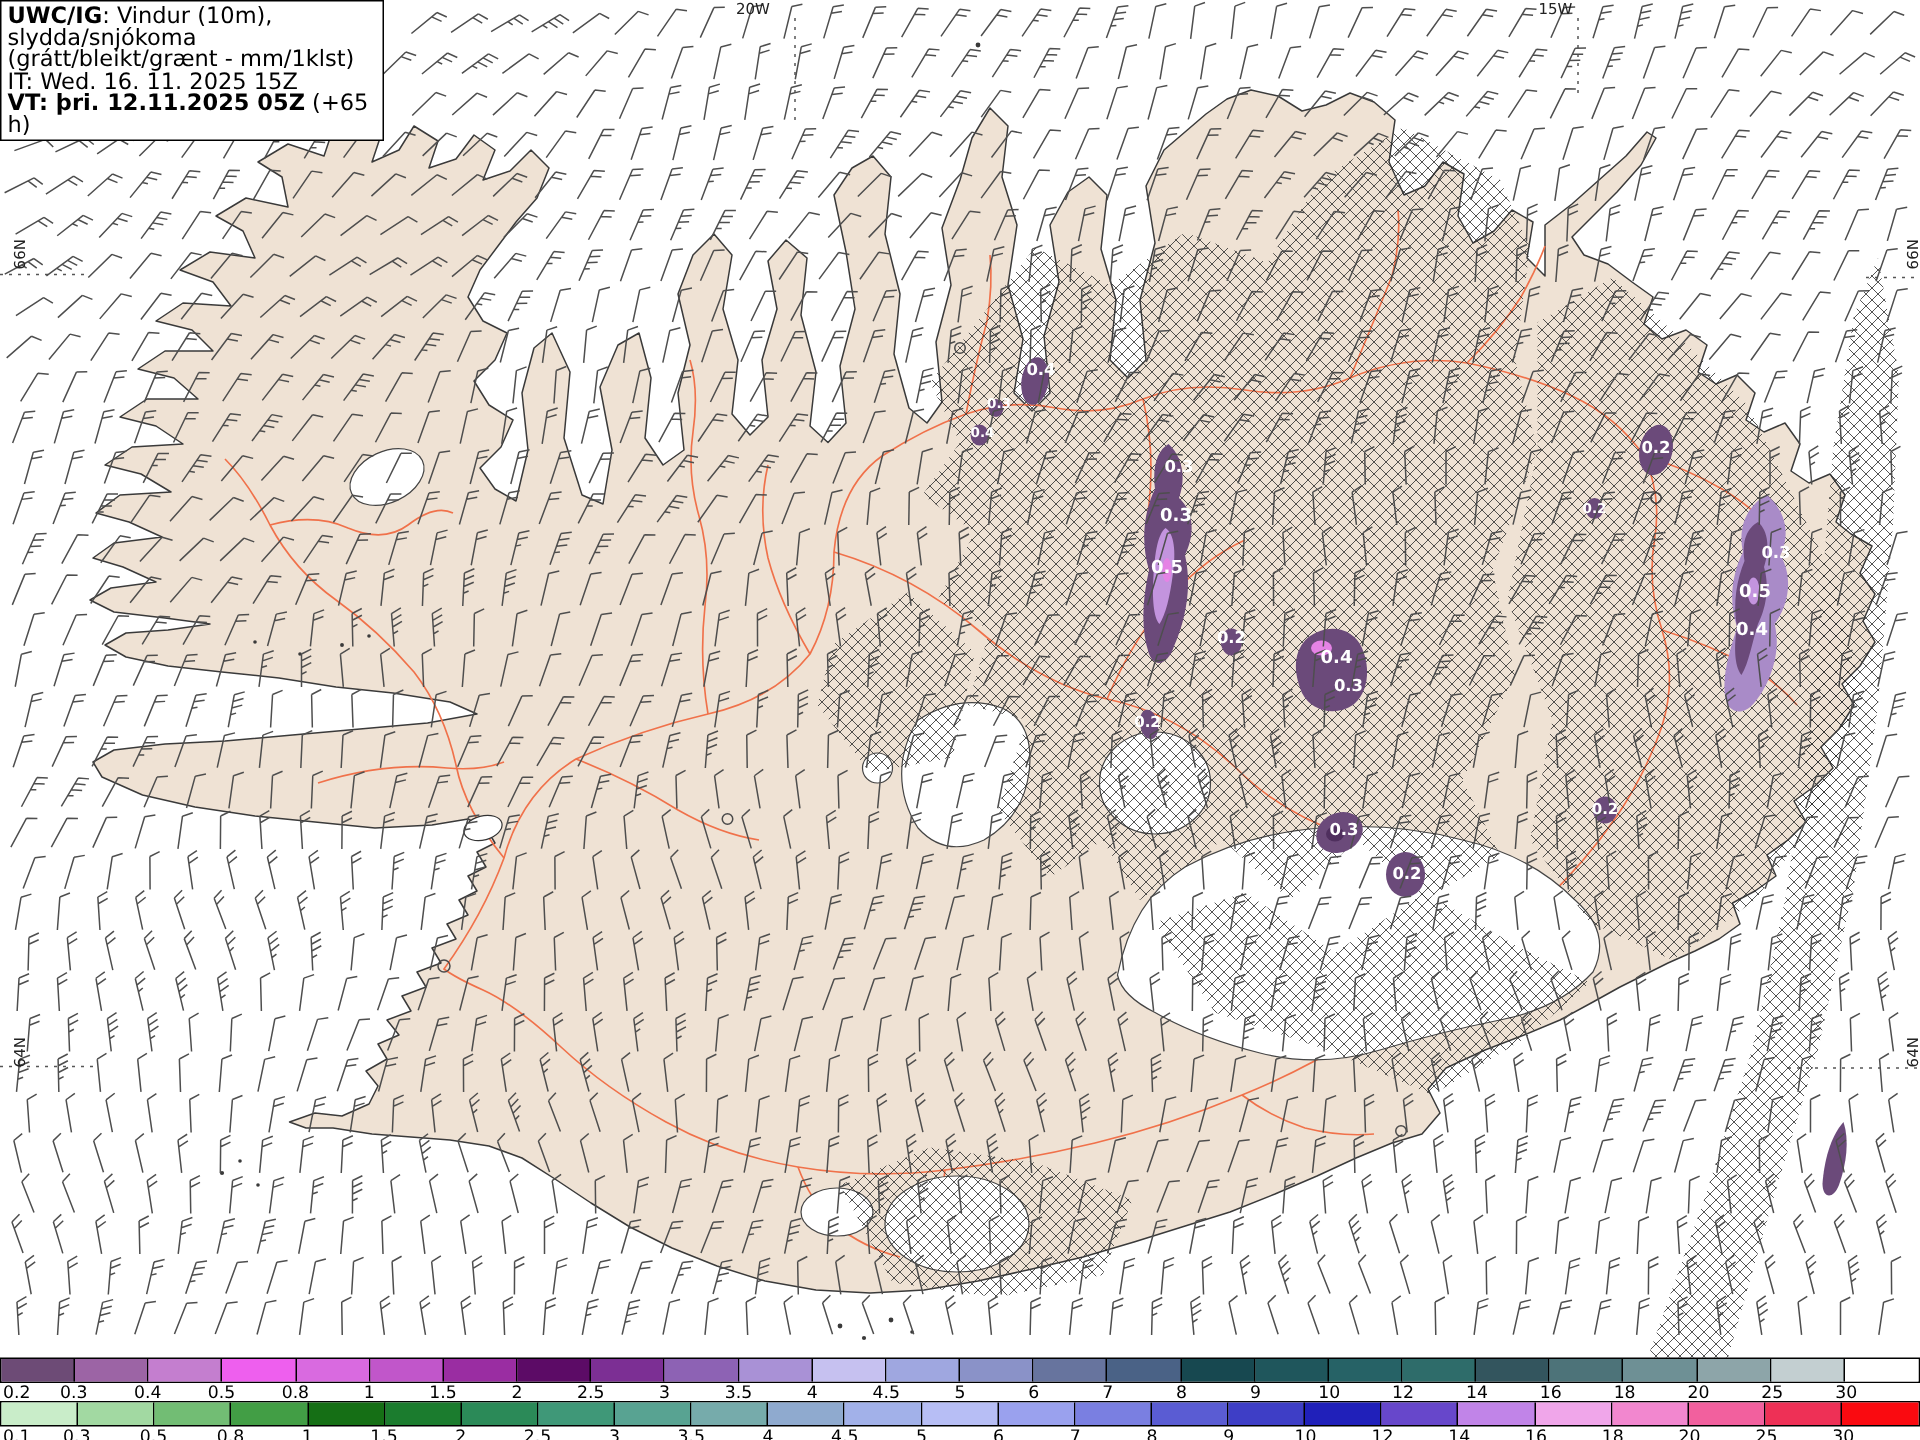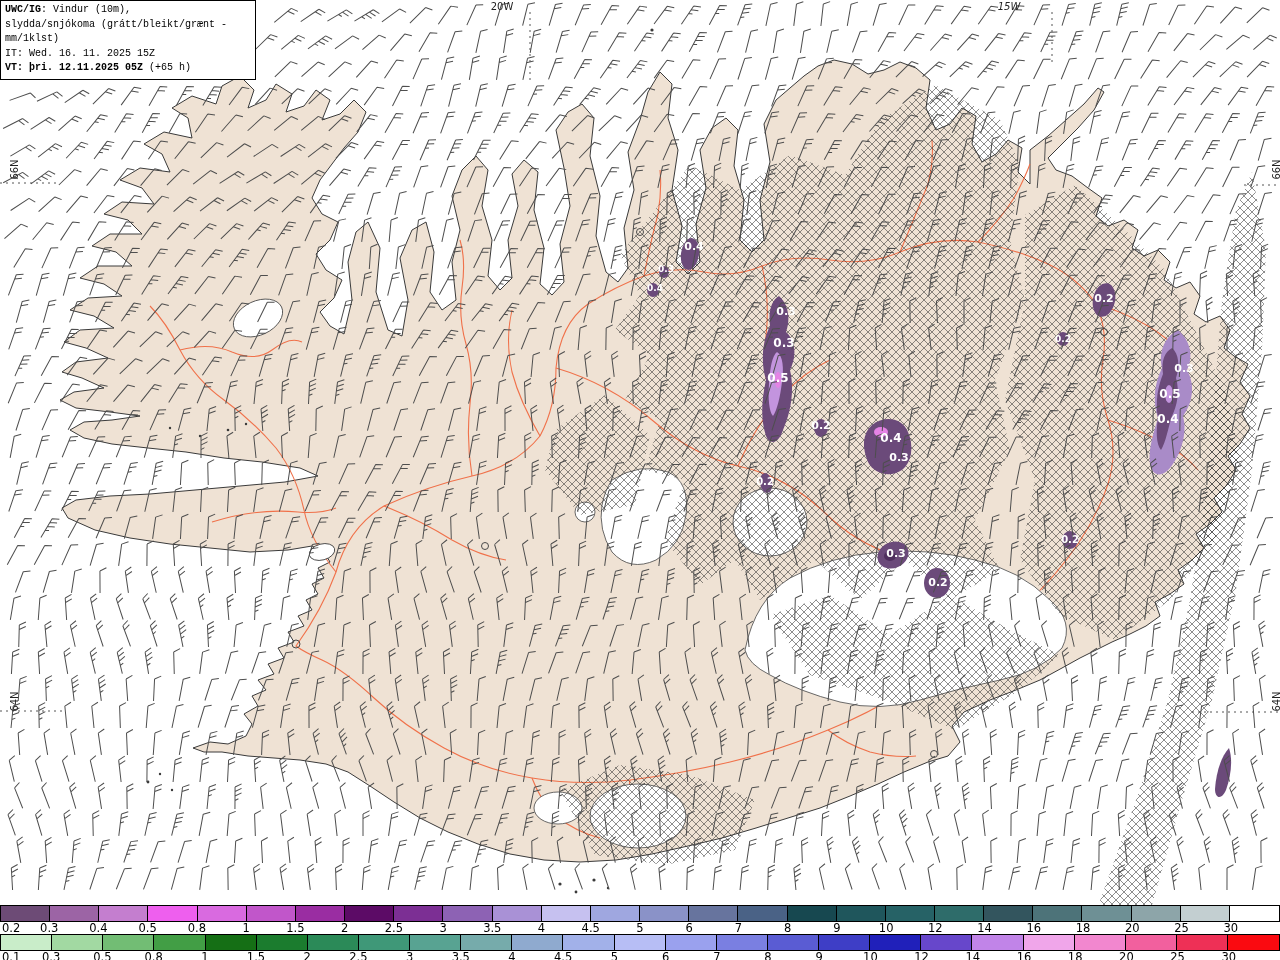--- a/index.html
+++ b/index.html
@@ -1,20 +1,20 @@
 <!DOCTYPE html>
 <html><head>
 <meta charset="utf-8">
 <style>
   html,body{margin:0;padding:0;background:#fff;}
   .stage{position:relative;width:1280px;height:960px;background:#ffffff;overflow:hidden;
          font-family:"DejaVu Sans",sans-serif;}
   .stage svg{position:absolute;left:0;top:0;}
   .titlebox{position:absolute;left:0;top:0;width:246px;background:#ffffff;border:1px solid #000;
-            padding:2px 4px 3px 4px;font-size:10px;line-height:14.5px;color:#000;z-index:7;font-family:Liberation Mono, monospace;}
+            padding:2px 4px 3px 4px;font-size:15px;line-height:14.5px;color:#000;z-index:7;}
   .titlebox b{font-weight:bold;}
   .gl-top{position:absolute;top:1px;transform:translateX(-50%);font-size:10px;color:#222;z-index:5;}
   .gl-side{position:absolute;font-size:10px;color:#222;z-index:5;transform:rotate(-90deg);
            transform-origin:center;white-space:nowrap;width:26px;text-align:center;}
   .legend{position:absolute;left:0;bottom:0;width:1280px;height:55px;background:#fff;z-index:8;}
   .bar{display:flex;height:17px;border:1px solid #000;box-sizing:border-box;}
   .bar .seg{height:100%;border-right:1px solid #000;box-sizing:border-box;}
   .bar .seg:last-child{border-right:none;}
   .lblrow{position:relative;font-size:11.5px;color:#000;}
   .lblrow span{position:absolute;top:-1px;transform:translateX(-50%);white-space:nowrap;}
@@ -1676,21 +1676,21 @@
         <text x="1063" y="342.24" text-anchor="middle" fill="#ffffff" font-size="9" font-weight="bold" font-family="&quot;DejaVu Sans&quot;,sans-serif">0.2</text>
         <text x="1184" y="371.96" text-anchor="middle" fill="#ffffff" font-size="11" font-weight="bold" font-family="&quot;DejaVu Sans&quot;,sans-serif">0.3</text>
         <text x="1170" y="398.32" text-anchor="middle" fill="#ffffff" font-size="12" font-weight="bold" font-family="&quot;DejaVu Sans&quot;,sans-serif">0.5</text>
         <text x="1168" y="423.32" text-anchor="middle" fill="#ffffff" font-size="12" font-weight="bold" font-family="&quot;DejaVu Sans&quot;,sans-serif">0.4</text>
         <text x="1070" y="542.6" text-anchor="middle" fill="#ffffff" font-size="10" font-weight="bold" font-family="&quot;DejaVu Sans&quot;,sans-serif">0.2</text>
       </g>
 </svg>
 
 <div id="gratlabels">
       <div class="gl-top" style="left: 502px;">20W</div>
-      <div class="gl-top" style="left: 1009px; font-style: italic;">15W</div>
+      <div class="gl-top" style="left: 1037px;">15W</div>
       <div class="gl-side" style="left: 1px; top: 164px;">66N</div>
       <div class="gl-side" style="left: 1263px; top: 164px;">66N</div>
       <div class="gl-side" style="left: 1px; top: 696px;">64N</div>
       <div class="gl-side" style="left: 1263px; top: 696px;">64N</div>
     </div>
 
 <div class="titlebox">
   <div><b>UWC/IG</b><span>: Vindur (10m),</span></div>
   <div>slydda/snjókoma (grátt/bleikt/grænt - mm/1klst)</div>
   <div>IT: Wed. 16. 11. 2025 15Z</div>

